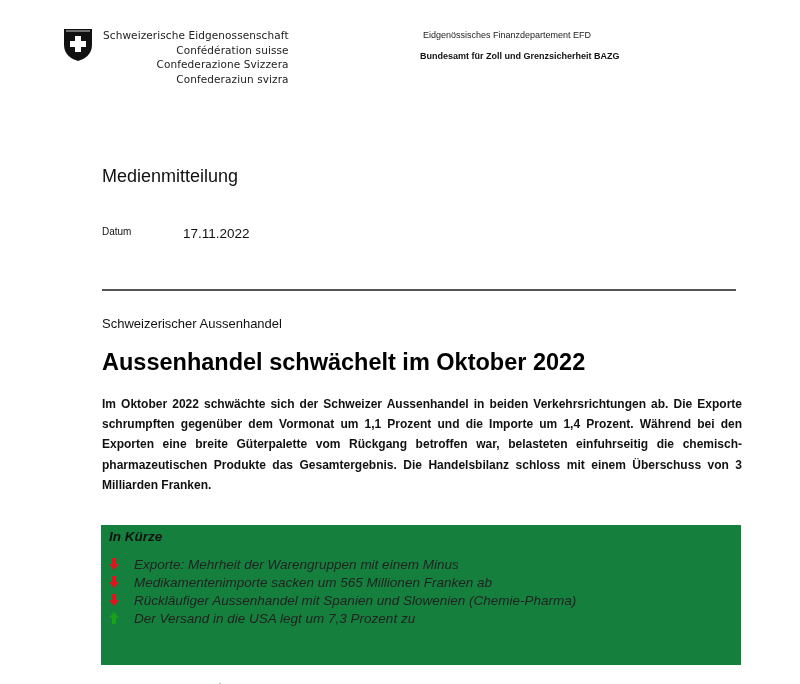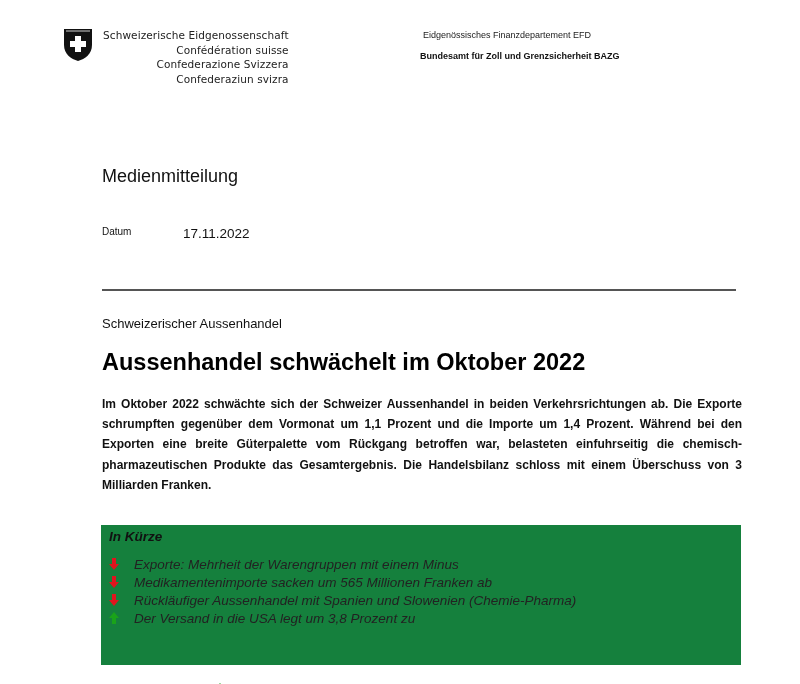--- a/index.html
+++ b/index.html
@@ -76,21 +76,21 @@
     <div class="bullet">
       <svg class="arrow" viewBox="0 0 14 14">
           <path d="M5 1 H9 V7 H12 L7 13 L2 7 H5 Z" fill="#e0141e"></path>
         </svg>
       <span class="text">Rückläufiger Aussenhandel mit Spanien und Slowenien (Chemie-Pharma)</span>
     </div>
     <div class="bullet">
       <svg class="arrow" viewBox="0 0 14 14">
           <path d="M5 13 H9 V7 H12 L7 1 L2 7 H5 Z" fill="#1aa31a"></path>
         </svg>
-      <span class="text">Der Versand in die USA legt um 3,8 Prozent zu</span>
+      <span class="text">Der Versand in die USA legt um 7,3 Prozent zu</span>
     </div>
   </div>
   <div class="trend-row">
     <span>Export-Trend:</span>
     <svg class="arrow" viewBox="0 0 14 14">
         <path d="M5 13 H9 V7 H12 L7 1 L2 7 H5 Z" fill="#1aa31a"></path>
       </svg>
     <span>Import-Trend:</span>
     <svg class="arrow" viewBox="0 0 14 14">
         <path d="M1 5 H7 V2 L13 7 L7 12 V9 H1 Z" fill="#f5ea4a"></path>

